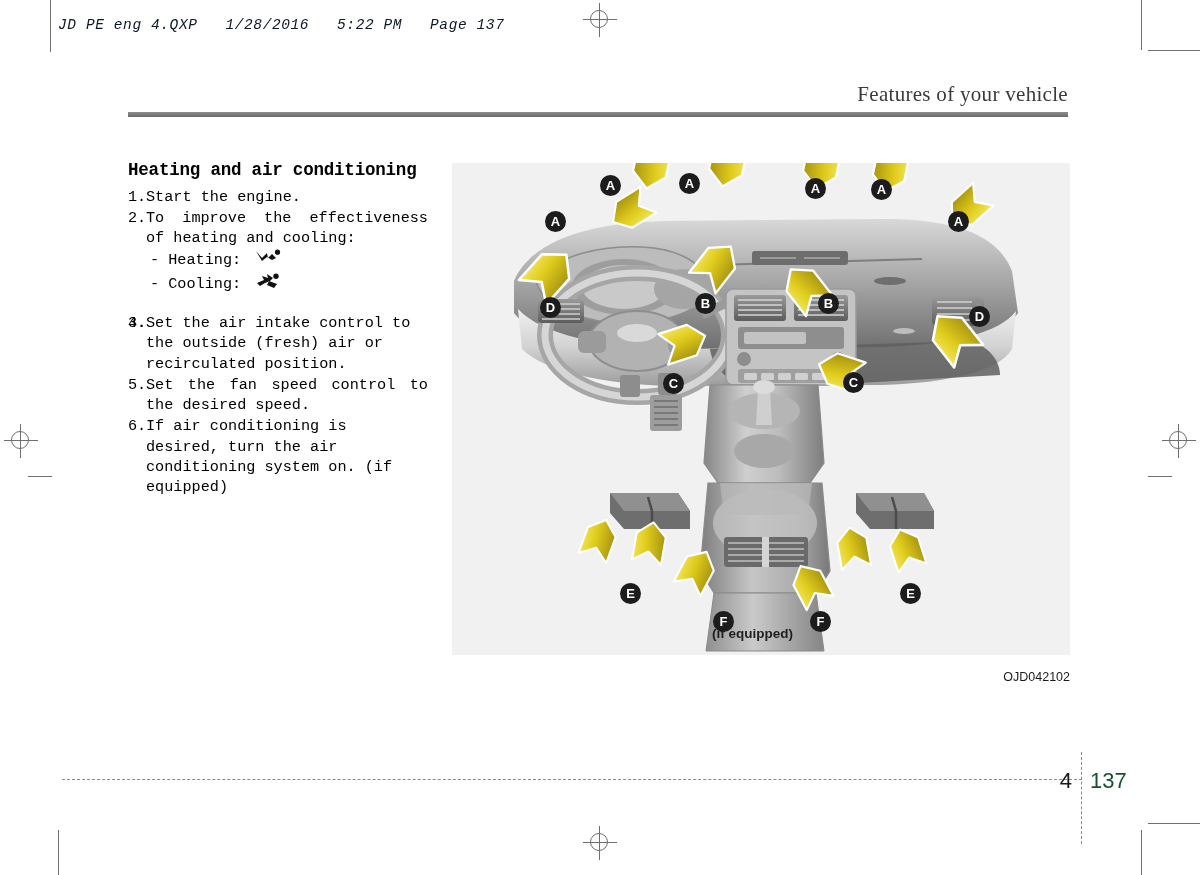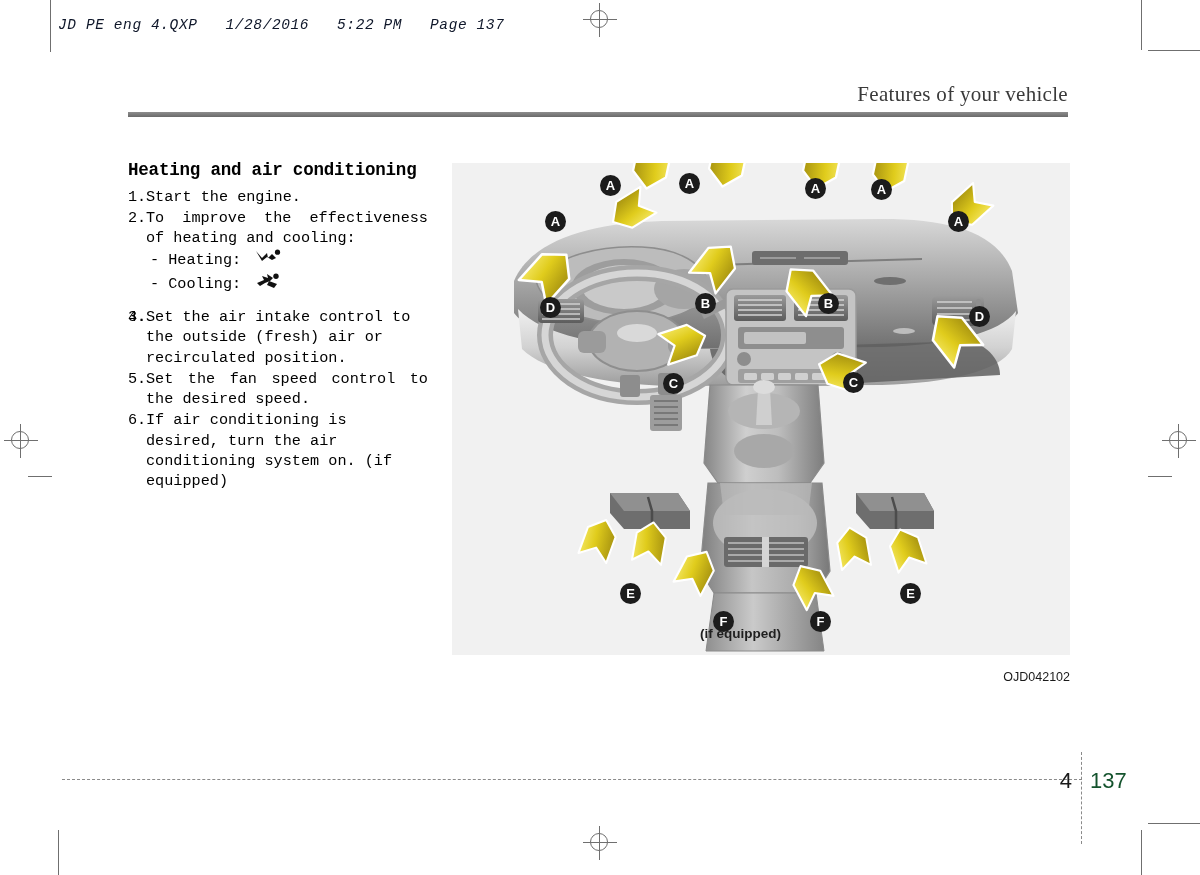--- a/index.html
+++ b/index.html
@@ -262,21 +262,21 @@
 
     <li>
       <span class="num">1.</span>
       <span>Start the engine.</span>
     </li>
 
     <li>
       <span class="num">2.</span>
     </li>
 
-    <li style="list-style:none; padding-left:0; margin-bottom:10px;">
+    <li style="list-style:none; padding-left:0; margin-bottom:16px;">
       <div class="subline just">To improve the effectiveness of heating and cooling:</div>
       <div class="dashline">
         <span>- Heating:</span>
         <span class="modeicon">
           <svg width="26" height="16" viewBox="0 0 26 16" aria-hidden="true">
             <path d="M1 2 L7 9 L12 4 L13 9 L17 5 L21 9 L17 11 L12 8 L7 12 Z" fill="#111"></path>
             <circle cx="22.5" cy="3.2" r="2.6" fill="#111"></circle>
           </svg>
         </span>
       </div>
@@ -575,21 +575,21 @@
 
   <div class="bub" style="left:211px; top:210px;">C</div>
   <div class="bub" style="left:391px; top:209px;">C</div>
 
   <div class="bub" style="left:168px; top:420px;">E</div>
   <div class="bub" style="left:448px; top:420px;">E</div>
 
   <div class="bub" style="left:261px; top:448px;">F</div>
   <div class="bub" style="left:358px; top:448px;">F</div>
 
-  <div class="ifeq" style="left:248px; top:463px;">(if equipped)</div>
+  <div class="ifeq" style="left:260px; top:463px;">(if equipped)</div>
 </div>
 
 <div class="figcap">OJD042102</div>
 
 <div class="foot-dash-h"></div>
 <div class="foot-dash-v"></div>
 <div class="foot-chapter">4</div>
 <div class="foot-page">137</div>
 
 </body></html>

